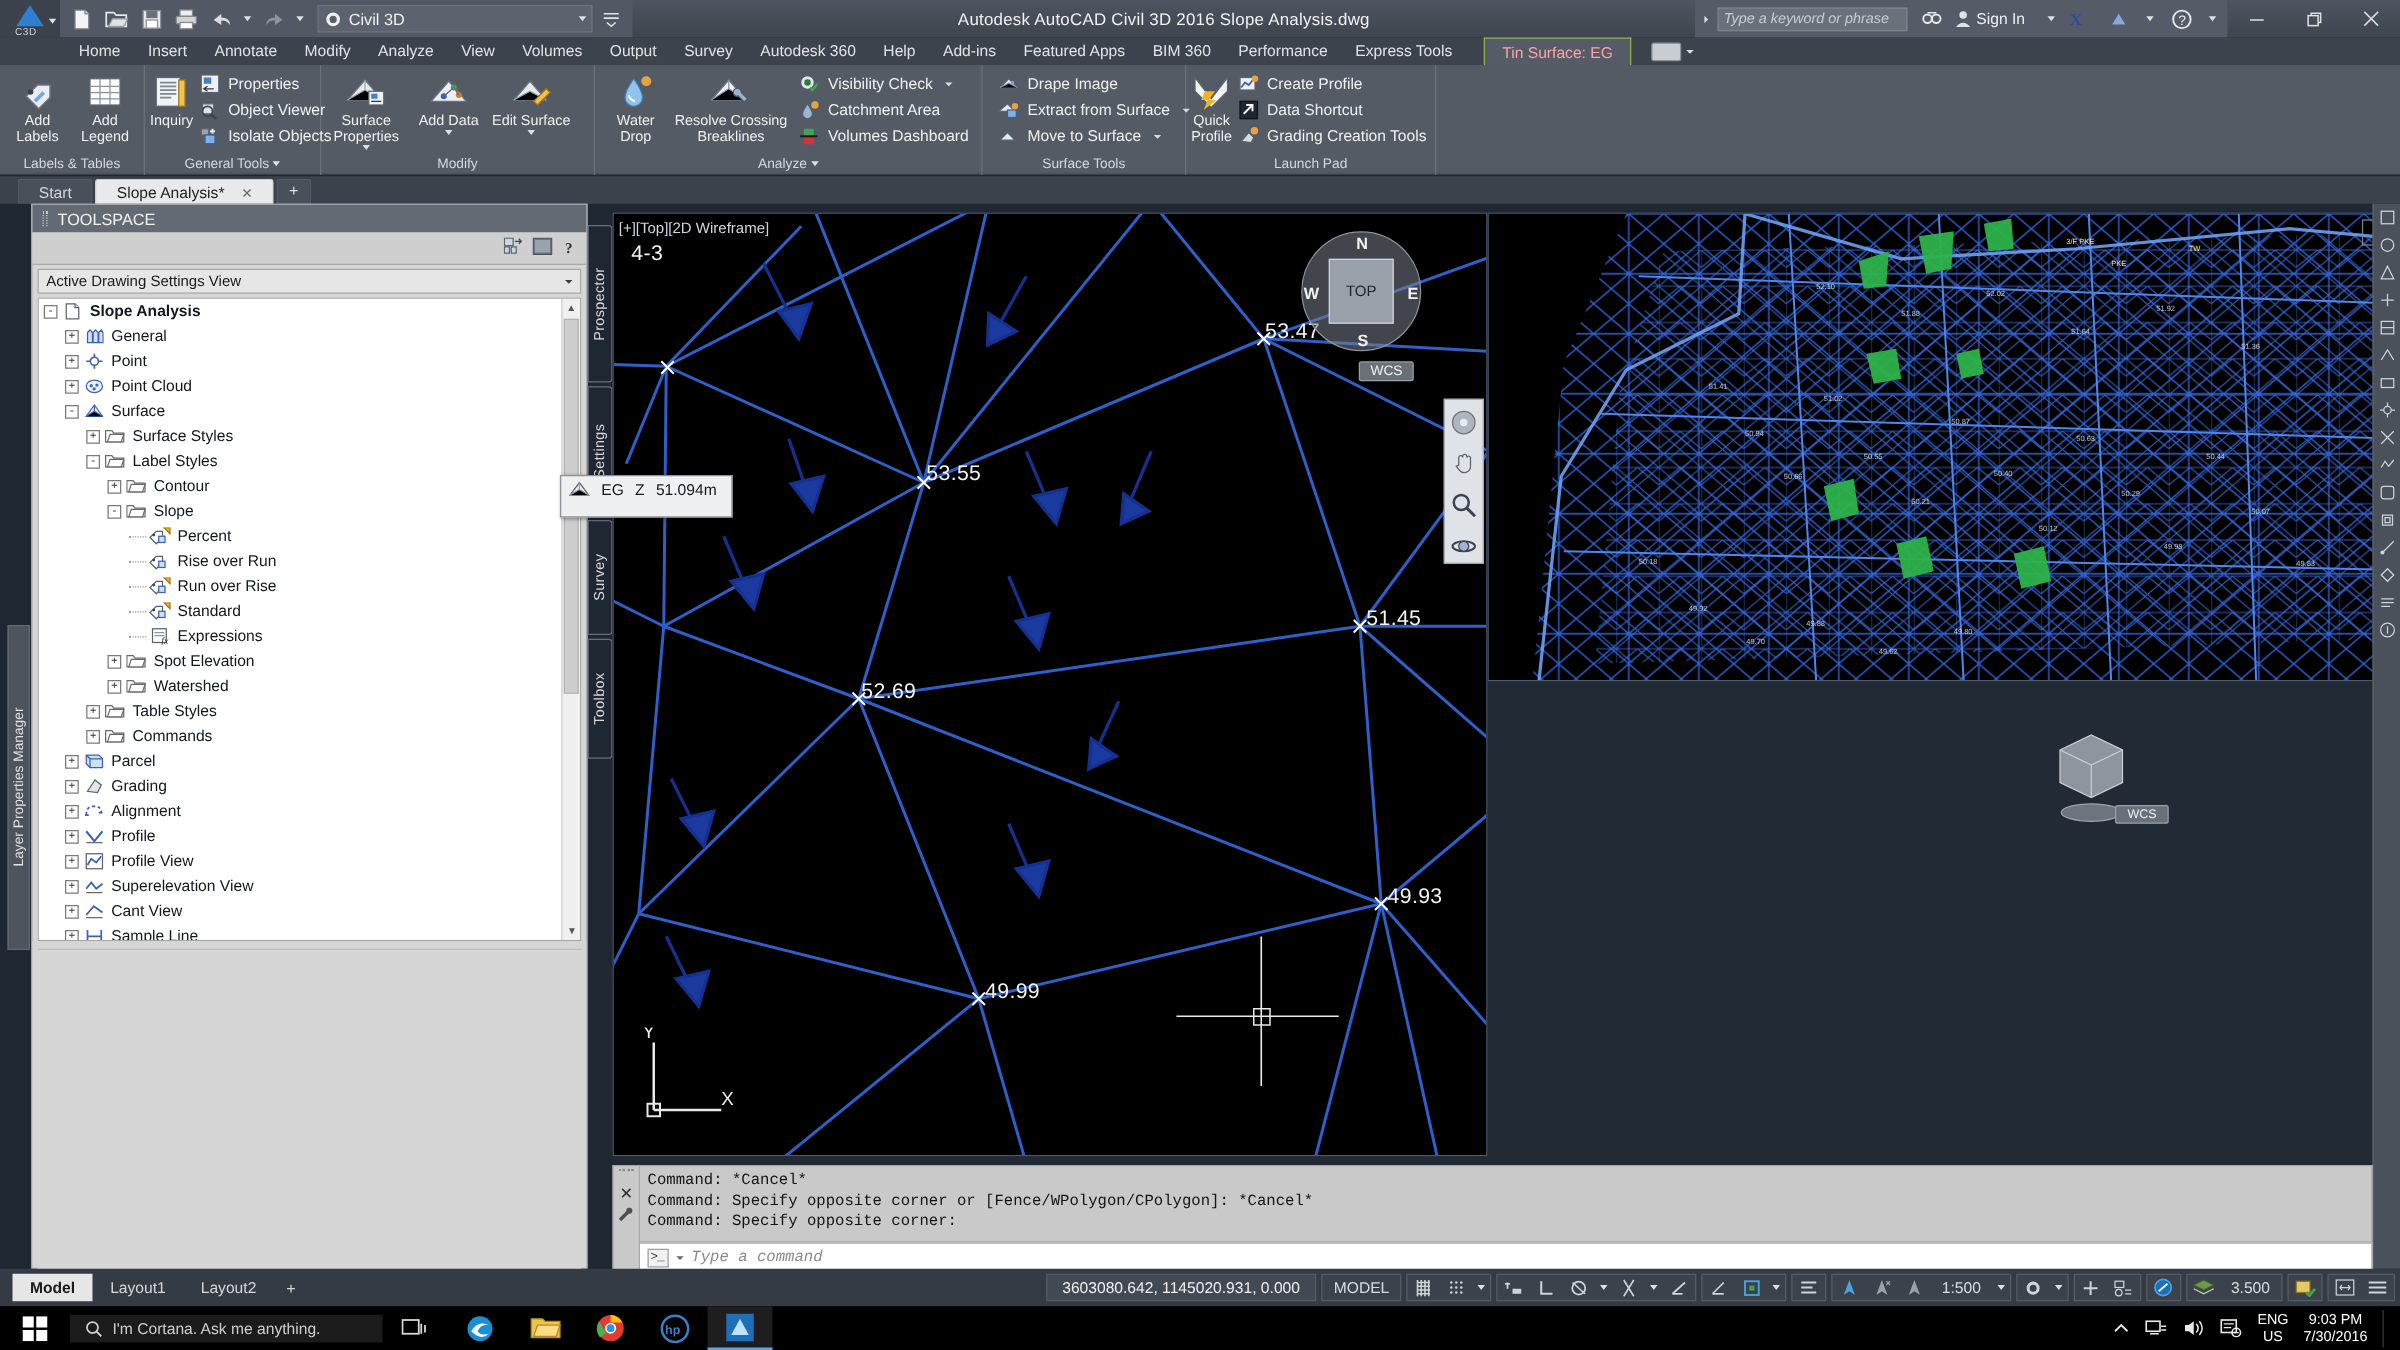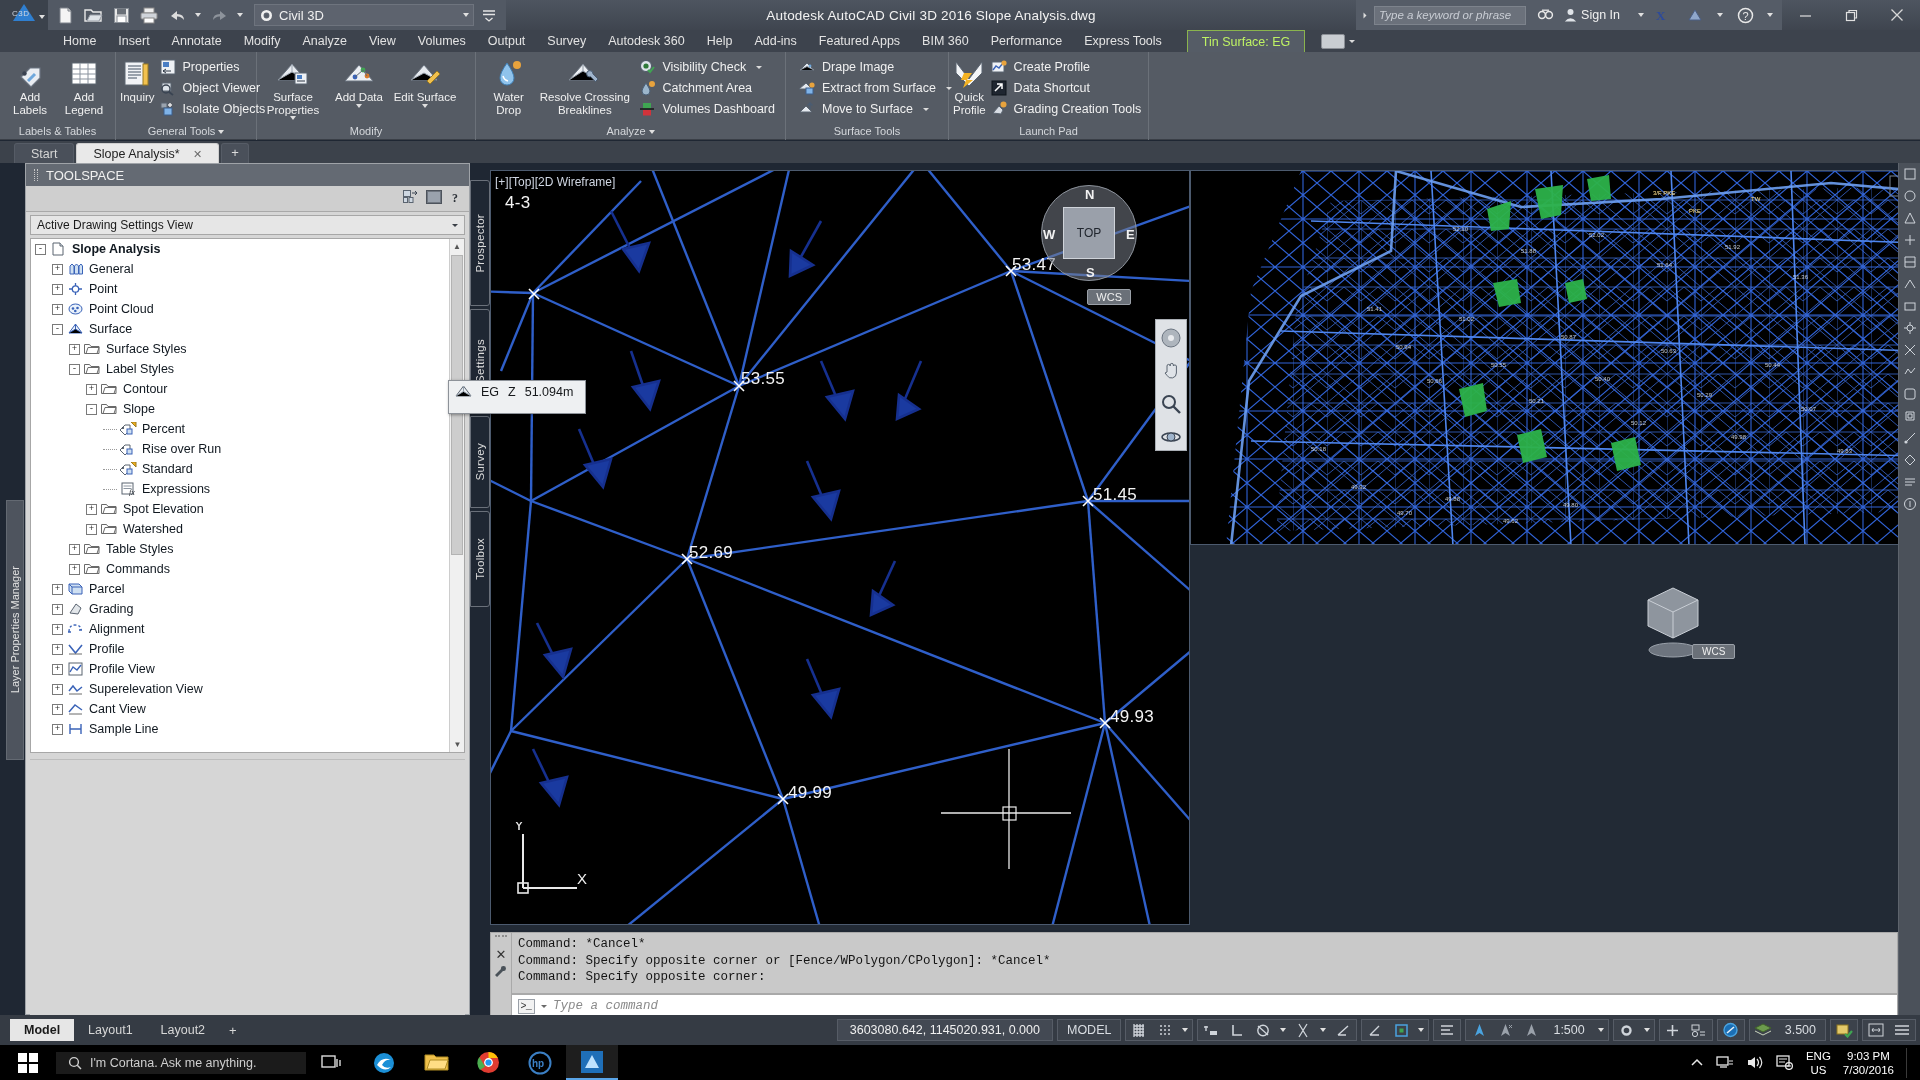--- a/index.html
+++ b/index.html
@@ -20,21 +20,21 @@
     display:flex; align-items:center;
   }
   .c3d-logo {
     width:48px; height:30px; background:#3b424c;
     display:flex; align-items:center; justify-content:center; position:relative;
   }
   .c3d-logo .tri {
     width:0;height:0;border-left:11px solid transparent;border-right:11px solid transparent;
     border-bottom:17px solid #2f7fd0; position:relative; top:-3px;
   }
-  .c3d-logo .txt { position:absolute; bottom:12px; left:12px; font-size:8px; color:#cfd6e0; letter-spacing:.5px;}
+  .c3d-logo .txt { position:absolute; bottom:0px; left:12px; font-size:8px; color:#cfd6e0; letter-spacing:.5px;}
   .c3d-logo .dd { position:absolute; right:3px; bottom:8px; }
   .qat {
     display:flex; align-items:center; gap:2px; height:30px; padding:0 4px;
     background:#525964;
   }
   .qicon { width:26px;height:24px; display:flex;align-items:center;justify-content:center; cursor:pointer;}
   .qicon svg{display:block;}
   .wsbox {
     display:flex;align-items:center; gap:5px; height:22px; background:#5d636e;
     border:1px solid #6e747e; padding:0 4px 0 4px; margin-left:6px; min-width:220px;
@@ -57,21 +57,21 @@
 
   
   .menubar {
     position:absolute; top:30px; left:0; width:1920px; height:22px;
     background:#3d434d; display:flex; align-items:center; font-size:12.5px;
   }
   .menubar .spacer{ width:52px; }
   .menu-item { padding:0 11px; line-height:22px; color:#e3e3e3; cursor:default; }
   .ctx-tab {
     margin-left:14px; height:22px; line-height:22px; padding:0 14px;
-    background:#555c66; color:#bef264; border-top:1px solid #8ab44e;
+    background:#555c66; color:#fca5a5; border-top:1px solid #8ab44e;
     border-left:1px solid #8ab44e;border-right:1px solid #8ab44e;
   }
   .minibar{ margin-left:16px; display:flex; align-items:center; gap:4px;}
   .mini-btn{ width:24px;height:15px;background:#c9cdd2;border:1px solid #8b8f96;border-radius:2px;}
 
   
   .ribbon {
     position:absolute; top:52px; left:0; width:1920px; height:88px;
     background:#555b64; border-bottom:1px solid #3a3f47;
     display:flex;
@@ -834,20 +834,33 @@
             <div style="width: 68px; flex: 0 0 68px;"></div>
             <div class="tdash" style="flex: 0 0 14px;"></div>
             <div class="ticon">
               <svg width="18" height="14" viewBox="0 0 18 14">
                 <path d="M1 8 L6 3 L11 3 L11 8 L6 13 Z" fill="#fff" stroke="#5a6470"></path>
                 <circle cx="4" cy="6" r="1.1" fill="#3a4452"></circle>
                 <rect x="8" y="7" width="5" height="5" fill="#cfe0f2" stroke="#3a63b8"></rect>
               </svg>
             </div>
             <span class="tlabel">Rise over Run</span>
+          </div>
+          <div class="tnode">
+            <div style="width: 68px; flex: 0 0 68px;"></div>
+            <div class="tdash" style="flex: 0 0 14px;"></div>
+            <div class="ticon">
+              <svg width="18" height="14" viewBox="0 0 18 14">
+                <path d="M1 8 L6 3 L11 3 L11 8 L6 13 Z" fill="#fff" stroke="#5a6470"></path>
+                <circle cx="4" cy="6" r="1.1" fill="#3a4452"></circle>
+                <rect x="8" y="7" width="5" height="5" fill="#cfe0f2" stroke="#3a63b8"></rect>
+                <polygon points="12,0 17,0 17,5" fill="#f2b01e" stroke="#9a7a22"></polygon>
+              </svg>
+            </div>
+            <span class="tlabel">Run over Rise</span>
           </div>
           <div class="tnode">
             <div style="width: 68px; flex: 0 0 68px;"></div>
             <div class="tdash" style="flex: 0 0 14px;"></div>
             <div class="ticon">
               <svg width="18" height="14" viewBox="0 0 18 14">
                 <path d="M1 8 L6 3 L11 3 L11 8 L6 13 Z" fill="#fff" stroke="#5a6470"></path>
                 <circle cx="4" cy="6" r="1.1" fill="#3a4452"></circle>
                 <rect x="8" y="7" width="5" height="5" fill="#cfe0f2" stroke="#3a63b8"></rect>
                 <polygon points="12,0 17,0 17,5" fill="#f2b01e" stroke="#9a7a22"></polygon>

